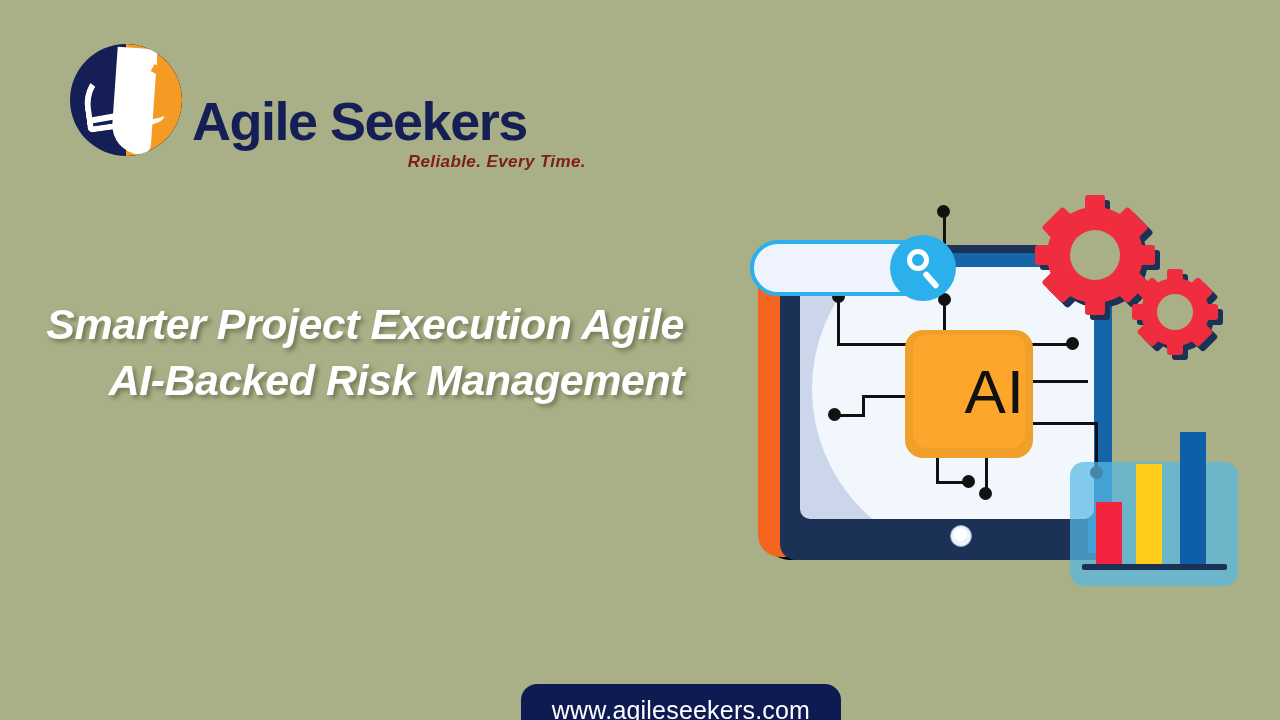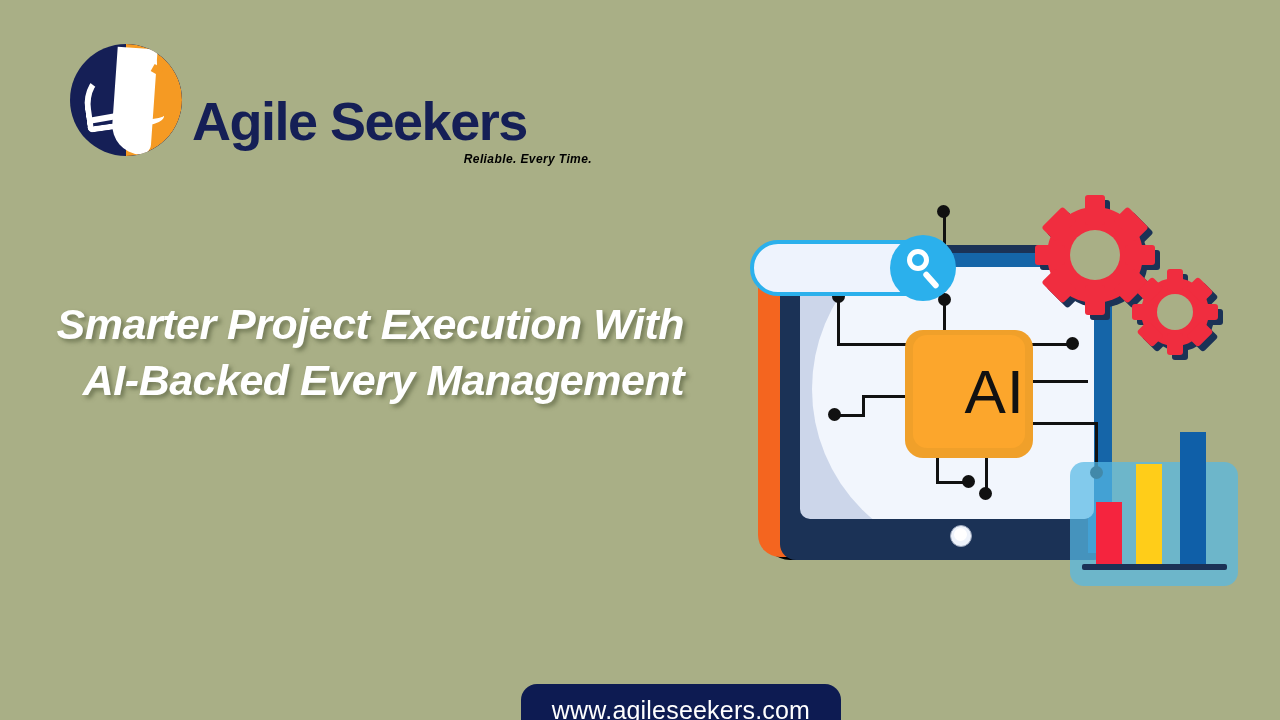--- a/index.html
+++ b/index.html
@@ -77,24 +77,24 @@
     transform:rotate(-4deg);
   }
 
   .logo-wordmark {
     position:absolute; left:122px; top:48px;
     font-size:54px; font-weight:bold;
     color:#151f56; letter-spacing:-1.5px;
     white-space:nowrap;
   }
   .logo-tagline {
-    position:absolute; left:122px; top:110px;
+    position:absolute; left:116px; top:110px;
     width:400px; text-align:right;
-    font-size:12px; font-style:italic; font-weight:600;
-    color:#000000; letter-spacing:0.4px;
+    font-size:17px; font-style:italic; font-weight:600;
+    color:#7f1d1d; letter-spacing:0.4px;
   }
 
   
   .headline {
     position:absolute; left:44px; top:296px;
     width:640px; text-align:right;
     font-size:43px; line-height:56px;
     font-weight:bold; font-style:italic;
     color:#ffffff;
     text-shadow:3px 3px 4px rgba(70,78,48,0.55);
@@ -250,21 +250,21 @@
       <div class="swan-head"></div>
       <div class="swan-beak"></div>
       <div class="letter-a"></div>
       <div class="a-bar"></div>
       <div class="a-tail"></div>
     </div>
     <div class="logo-wordmark">Agile Seekers</div>
     <div class="logo-tagline">Reliable. Every Time.</div>
   </div>
 
-  <div class="headline">Smarter Project Execution With AI-Backed Every Management</div>
+  <div class="headline">Smarter Project Execution Agile AI-Backed Risk Management</div>
 
   <div class="illus">
 
     <div class="tablet-shadow"></div>
     <div class="tablet-orange"></div>
     <div class="tablet-body"></div>
     <div class="tablet-top-band"></div>
     <div class="tablet-right-band"></div>
 
     <div class="tablet-screen">

